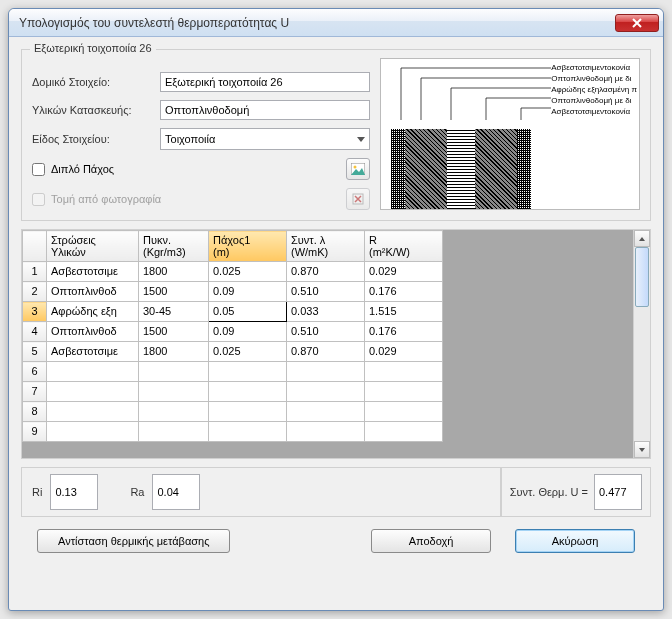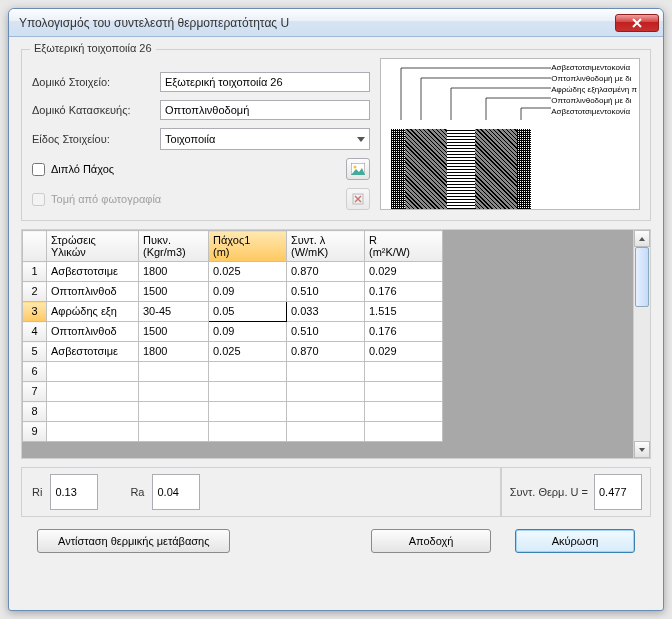--- a/index.html
+++ b/index.html
@@ -86,21 +86,21 @@
   <div class="body">
     <div class="group">
       <span class="group-title">Εξωτερική τοιχοποιία 26</span>
       <div class="top-row">
         <div class="form-col">
           <div class="form-row">
             <span class="form-label">Δομικό Στοιχείο:</span>
             <input class="text-input" value="Εξωτερική τοιχοποιία 26" style="">
           </div>
           <div class="form-row">
-            <span class="form-label">Δομικό Κατασκευής:</span>
+            <span class="form-label">Υλικών Κατασκευής:</span>
             <input class="text-input" value="Οπτοπλινθοδομή" style="">
           </div>
           <div class="form-row">
             <span class="form-label">Είδος Στοιχείου:</span>
             <div class="combo">
               <span>Τοιχοποιία</span>
               <span class="arrow"></span>
             </div>
           </div>
           <div class="form-row" style="justify-content: space-between;">

